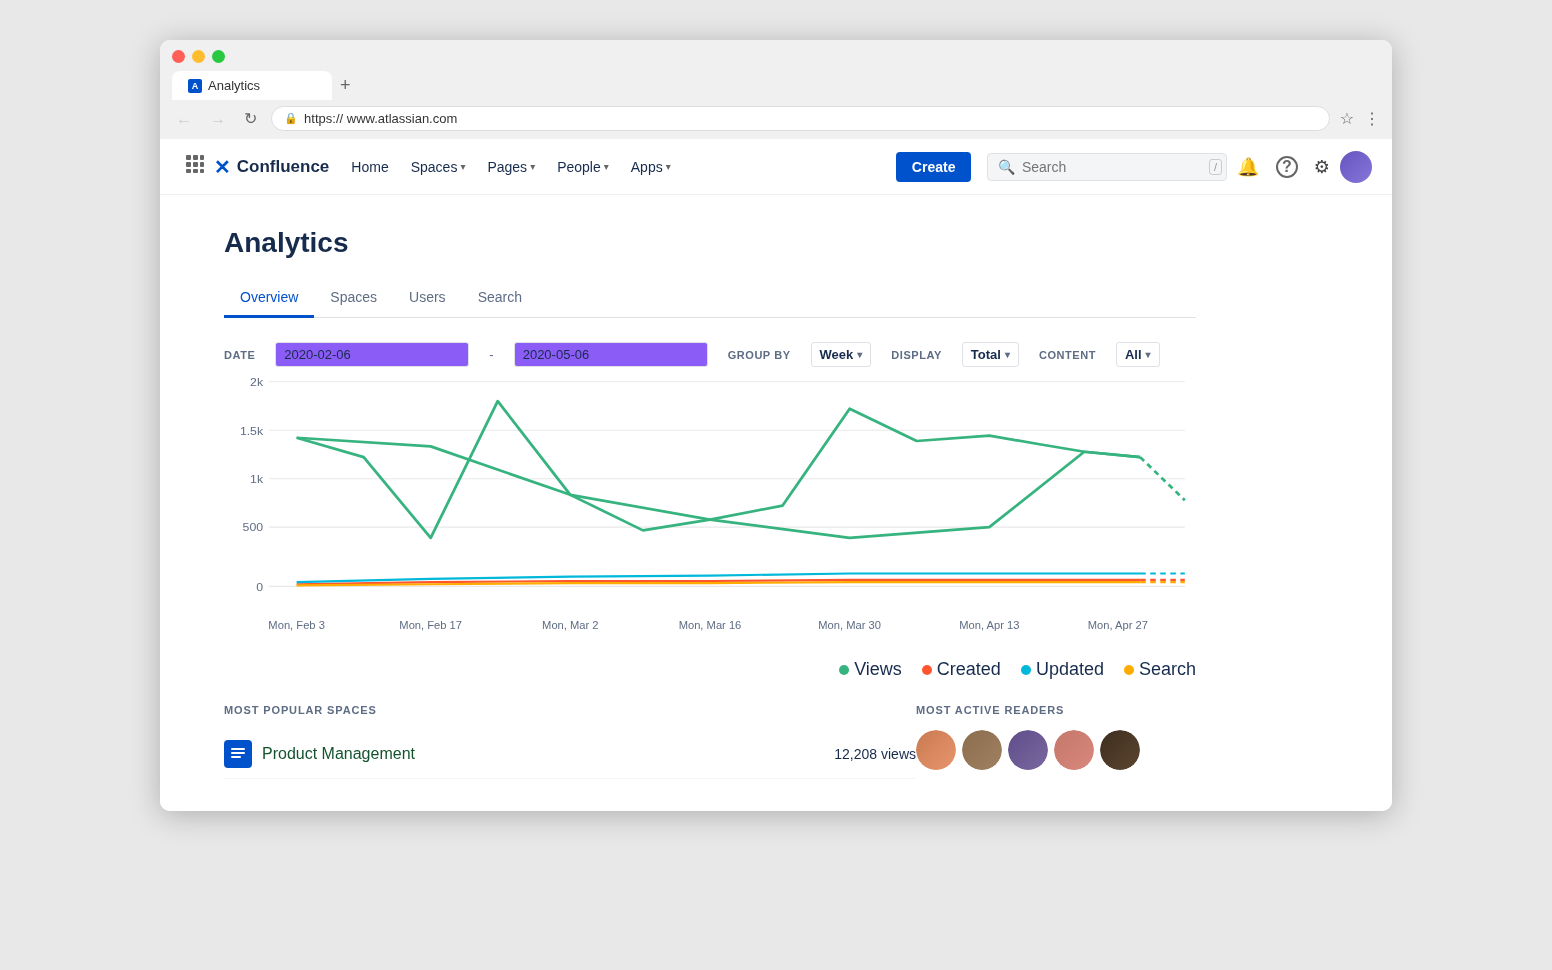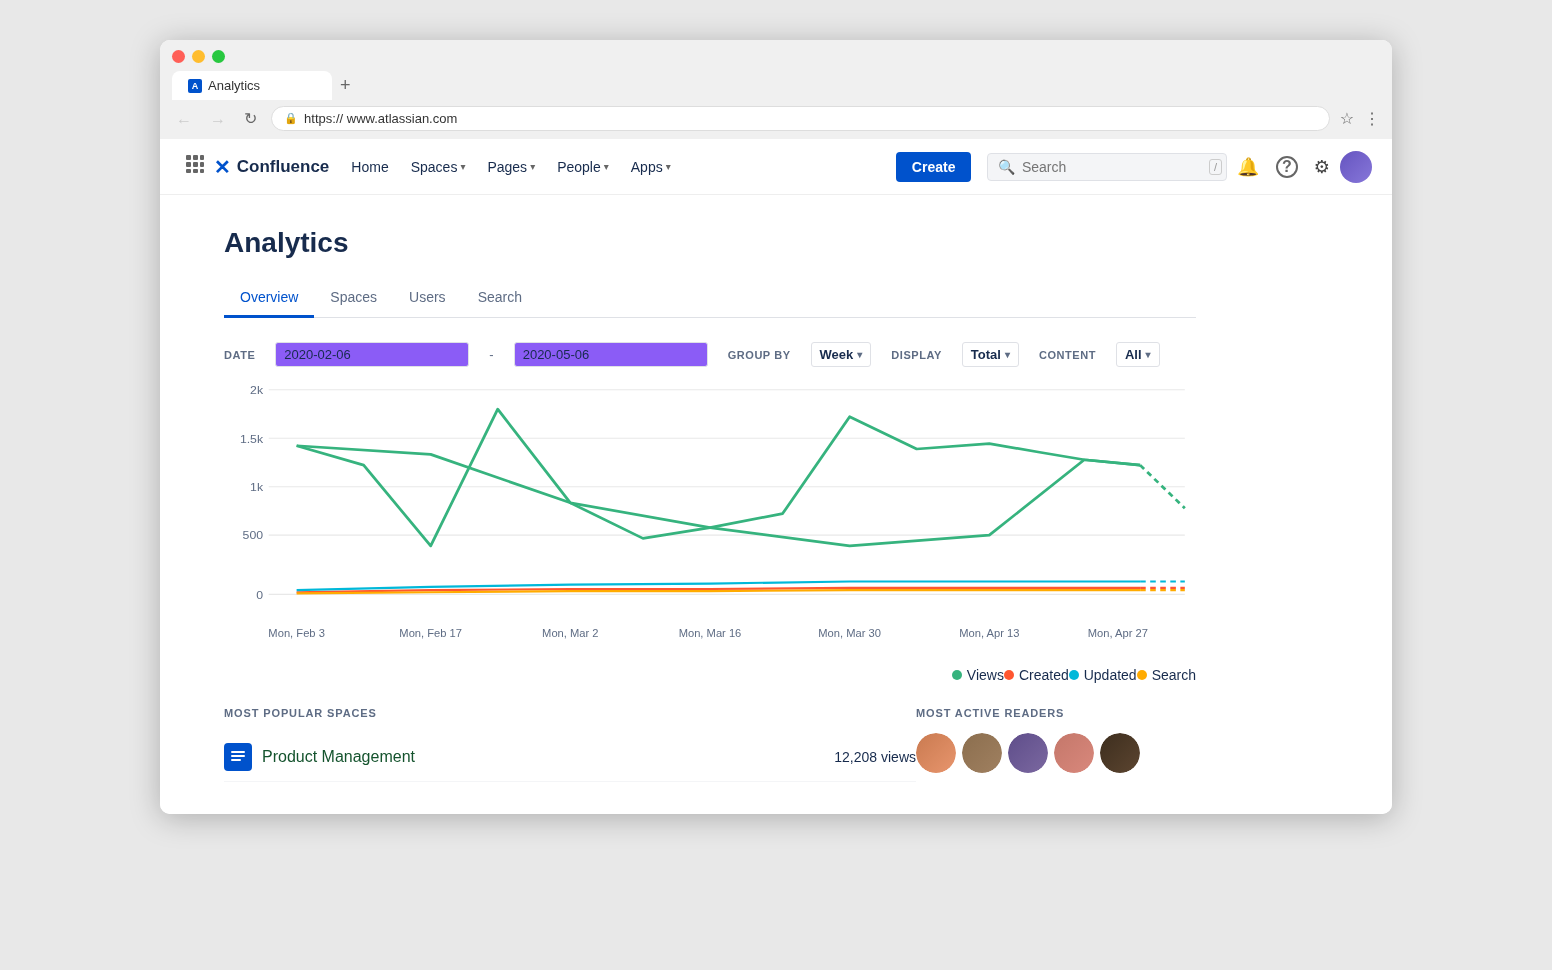--- a/index.html
+++ b/index.html
@@ -257,21 +257,21 @@
       color: #0052cc;
       border-bottom-color: #0052cc;
       font-weight: 500;
     }
 
     
     .filter-row {
       display: flex;
       align-items: center;
       gap: 20px;
-      margin-bottom: 12px;
+      margin-bottom: 4px;
       font-size: 13px;
     }
     .filter-label {
       color: #5e6c84;
       font-size: 11px;
       font-weight: 600;
       letter-spacing: 0.05em;
       text-transform: uppercase;
     }
     .date-input {
@@ -305,22 +305,23 @@
       position: relative;
       margin-bottom: 8px;
     }
     .chart-svg {
       width: 100%;
       height: 100%;
     }
     .chart-legend {
       display: flex;
       justify-content: flex-end;
+      gap: 20px;
       margin-bottom: 24px;
-      font-size: 14px;
+      font-size: 18px;
       color: #172b4d;
     }
     .legend-item {
       display: flex;
       align-items: center;
       gap: 5px;
     }
     .legend-dot {
       width: 10px; height: 10px;
       border-radius: 50%;

